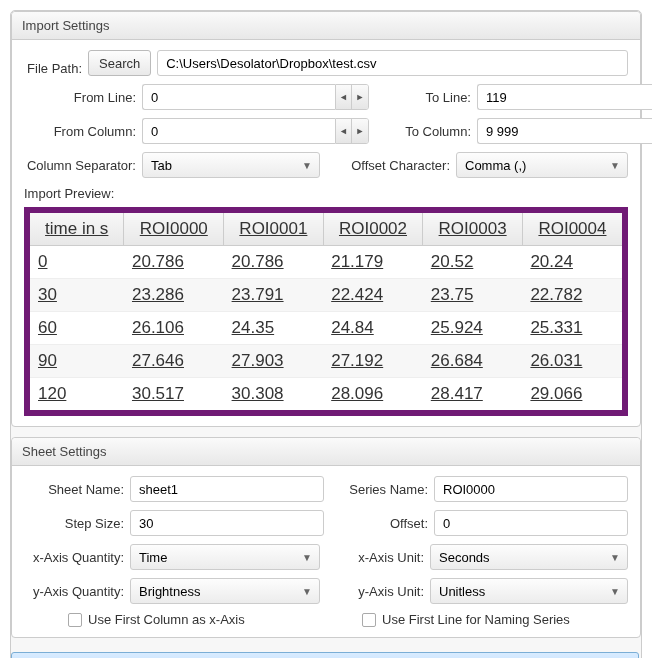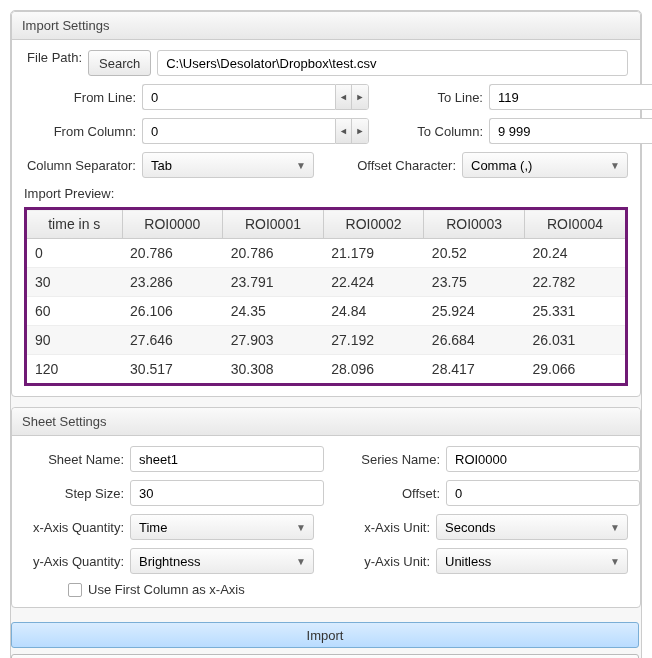--- a/index.html
+++ b/index.html
@@ -30,27 +30,27 @@
   padding: 6px 10px;
   font-size: 13px;
   color: #444;
   border-radius: 4px 4px 0 0;
 }
 .panel-body {
   padding: 10px 12px;
 }
 .row {
   display: flex;
-  align-items: flex-start;
+  align-items: flex-end;
   margin-bottom: 8px;
   gap: 6px;
 }
 .two-col {
   display: flex;
-  gap: 24px;
+  gap: 12px;
 }
 .col {
   flex: 1;
   display: flex;
   align-items: center;
   gap: 6px;
 }
 .label {
   text-align: right;
   color: #333;
@@ -131,23 +131,24 @@
   pointer-events: none;
   color: #666;
   font-size: 10px;
 }
 .preview-label {
   margin: 4px 0 6px 0;
   color: #333;
 }
 .table {
   width: 100%;
-  border: 3px solid #701a75;
+  border: 6px solid #701a75;
   border-collapse: collapse;
-  font-size: 14px;
+  font-size: 17px;
+  text-decoration: underline;
 }
 .table th {
   background: linear-gradient(#f8f8f8,#e8e8e8);
   border: 1px solid #ccc;
   padding: 6px 8px;
   font-weight: normal;
   color: #333;
   text-align: center;
 }
 .table td {
@@ -370,20 +371,26 @@
         </div>
       </div>
 
       <div class="two-col">
         <div class="col">
           <div class="checkbox-wrap" style="margin-left:44px">
             <div class="checkbox"></div>
             <span>Use First Column as x-Axis</span>
           </div>
         </div>
+        <div class="col">
+          <div class="checkbox-wrap" style="margin-left:30px">
+            <div class="checkbox"></div>
+            <span>Use First Line for Naming Series</span>
+          </div>
+        </div>
       </div>
 
     </div>
   </div>
 
   <div class="footer">
     <button class="btn btn-primary">Import</button>
     <button class="btn">Cancel</button>
   </div>
 

